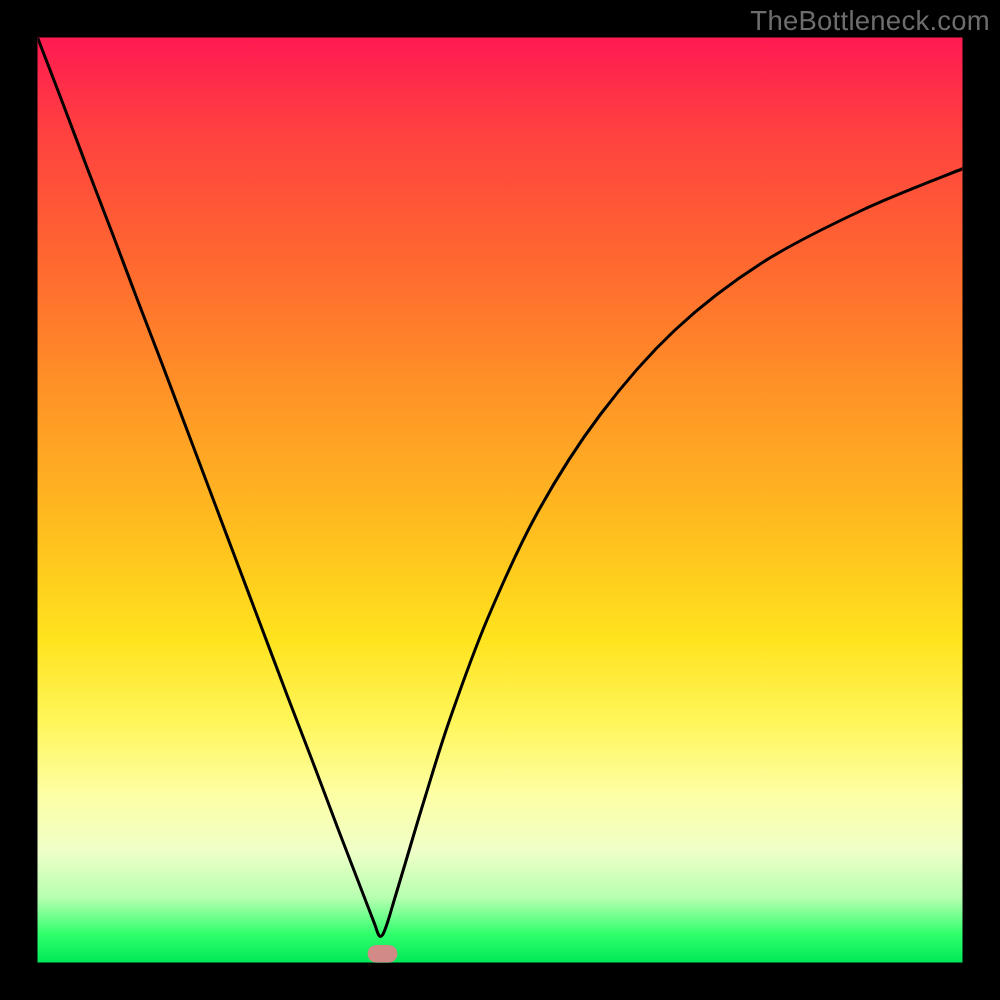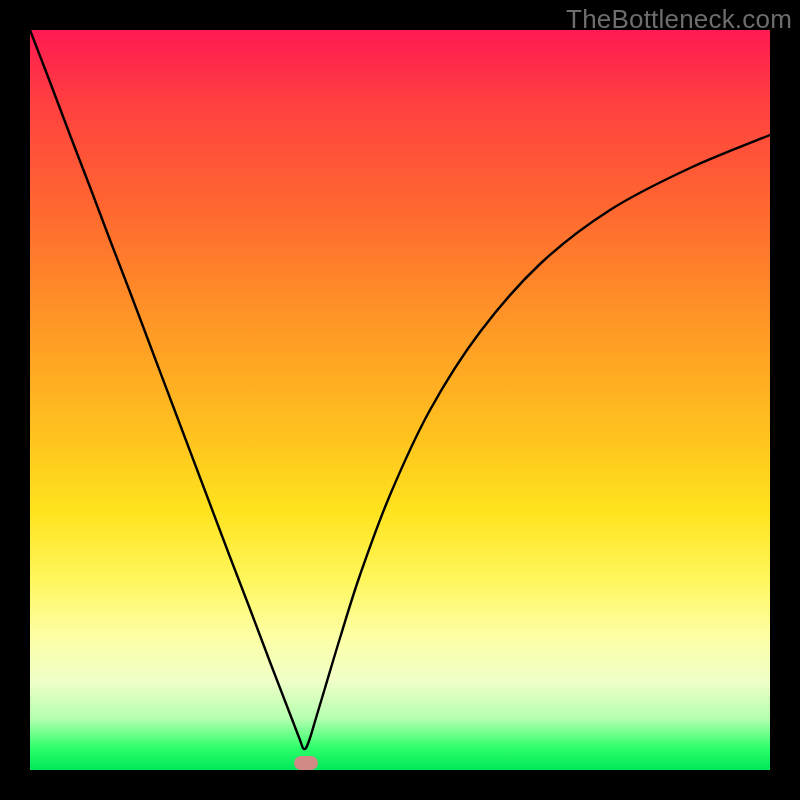--- a/index.html
+++ b/index.html
@@ -52,21 +52,21 @@
     height: 14px;
     border-radius: 7px;
     background: #d18a86;
     transform: translate(-50%, -50%);
   }
   .watermark {
     position: absolute;
     top: 4px;
     right: 8px;
     color: #6d6d6d;
-    font-size: 26px;
+    font-size: 22px;
     letter-spacing: 0.2px;
     margin-left: 16px;
   }
 </style>
 </head>
 <body>
 
 <div class="frame">
   <div class="watermark">TheBottleneck.com</div>
 

